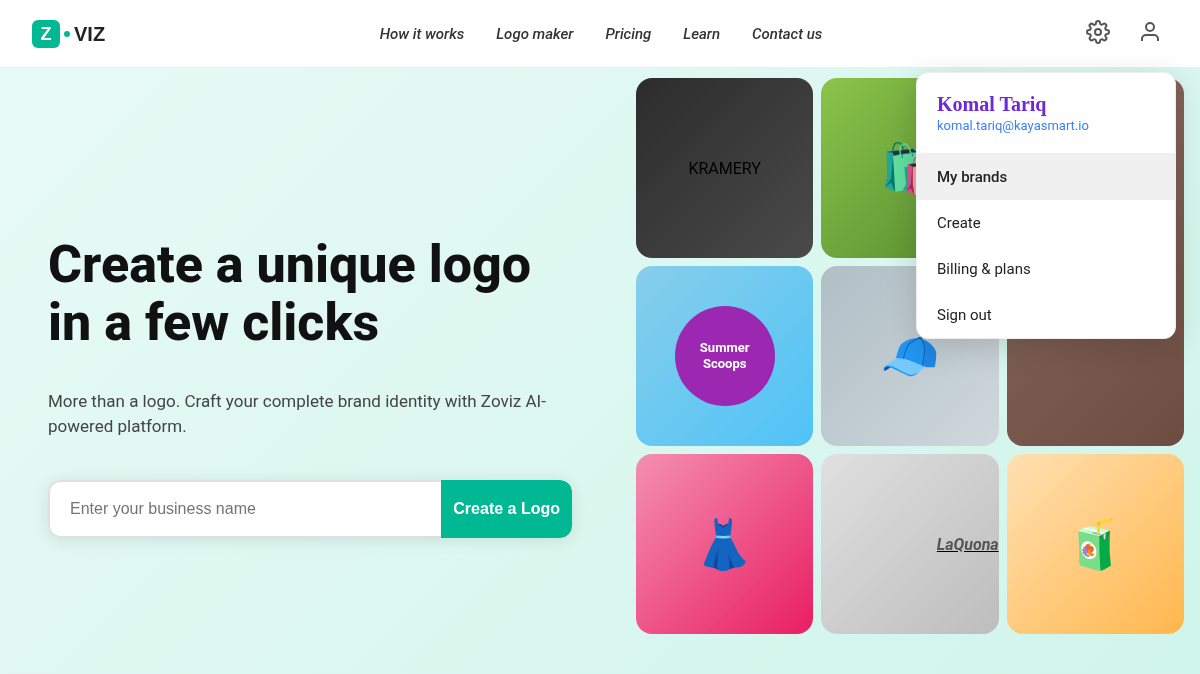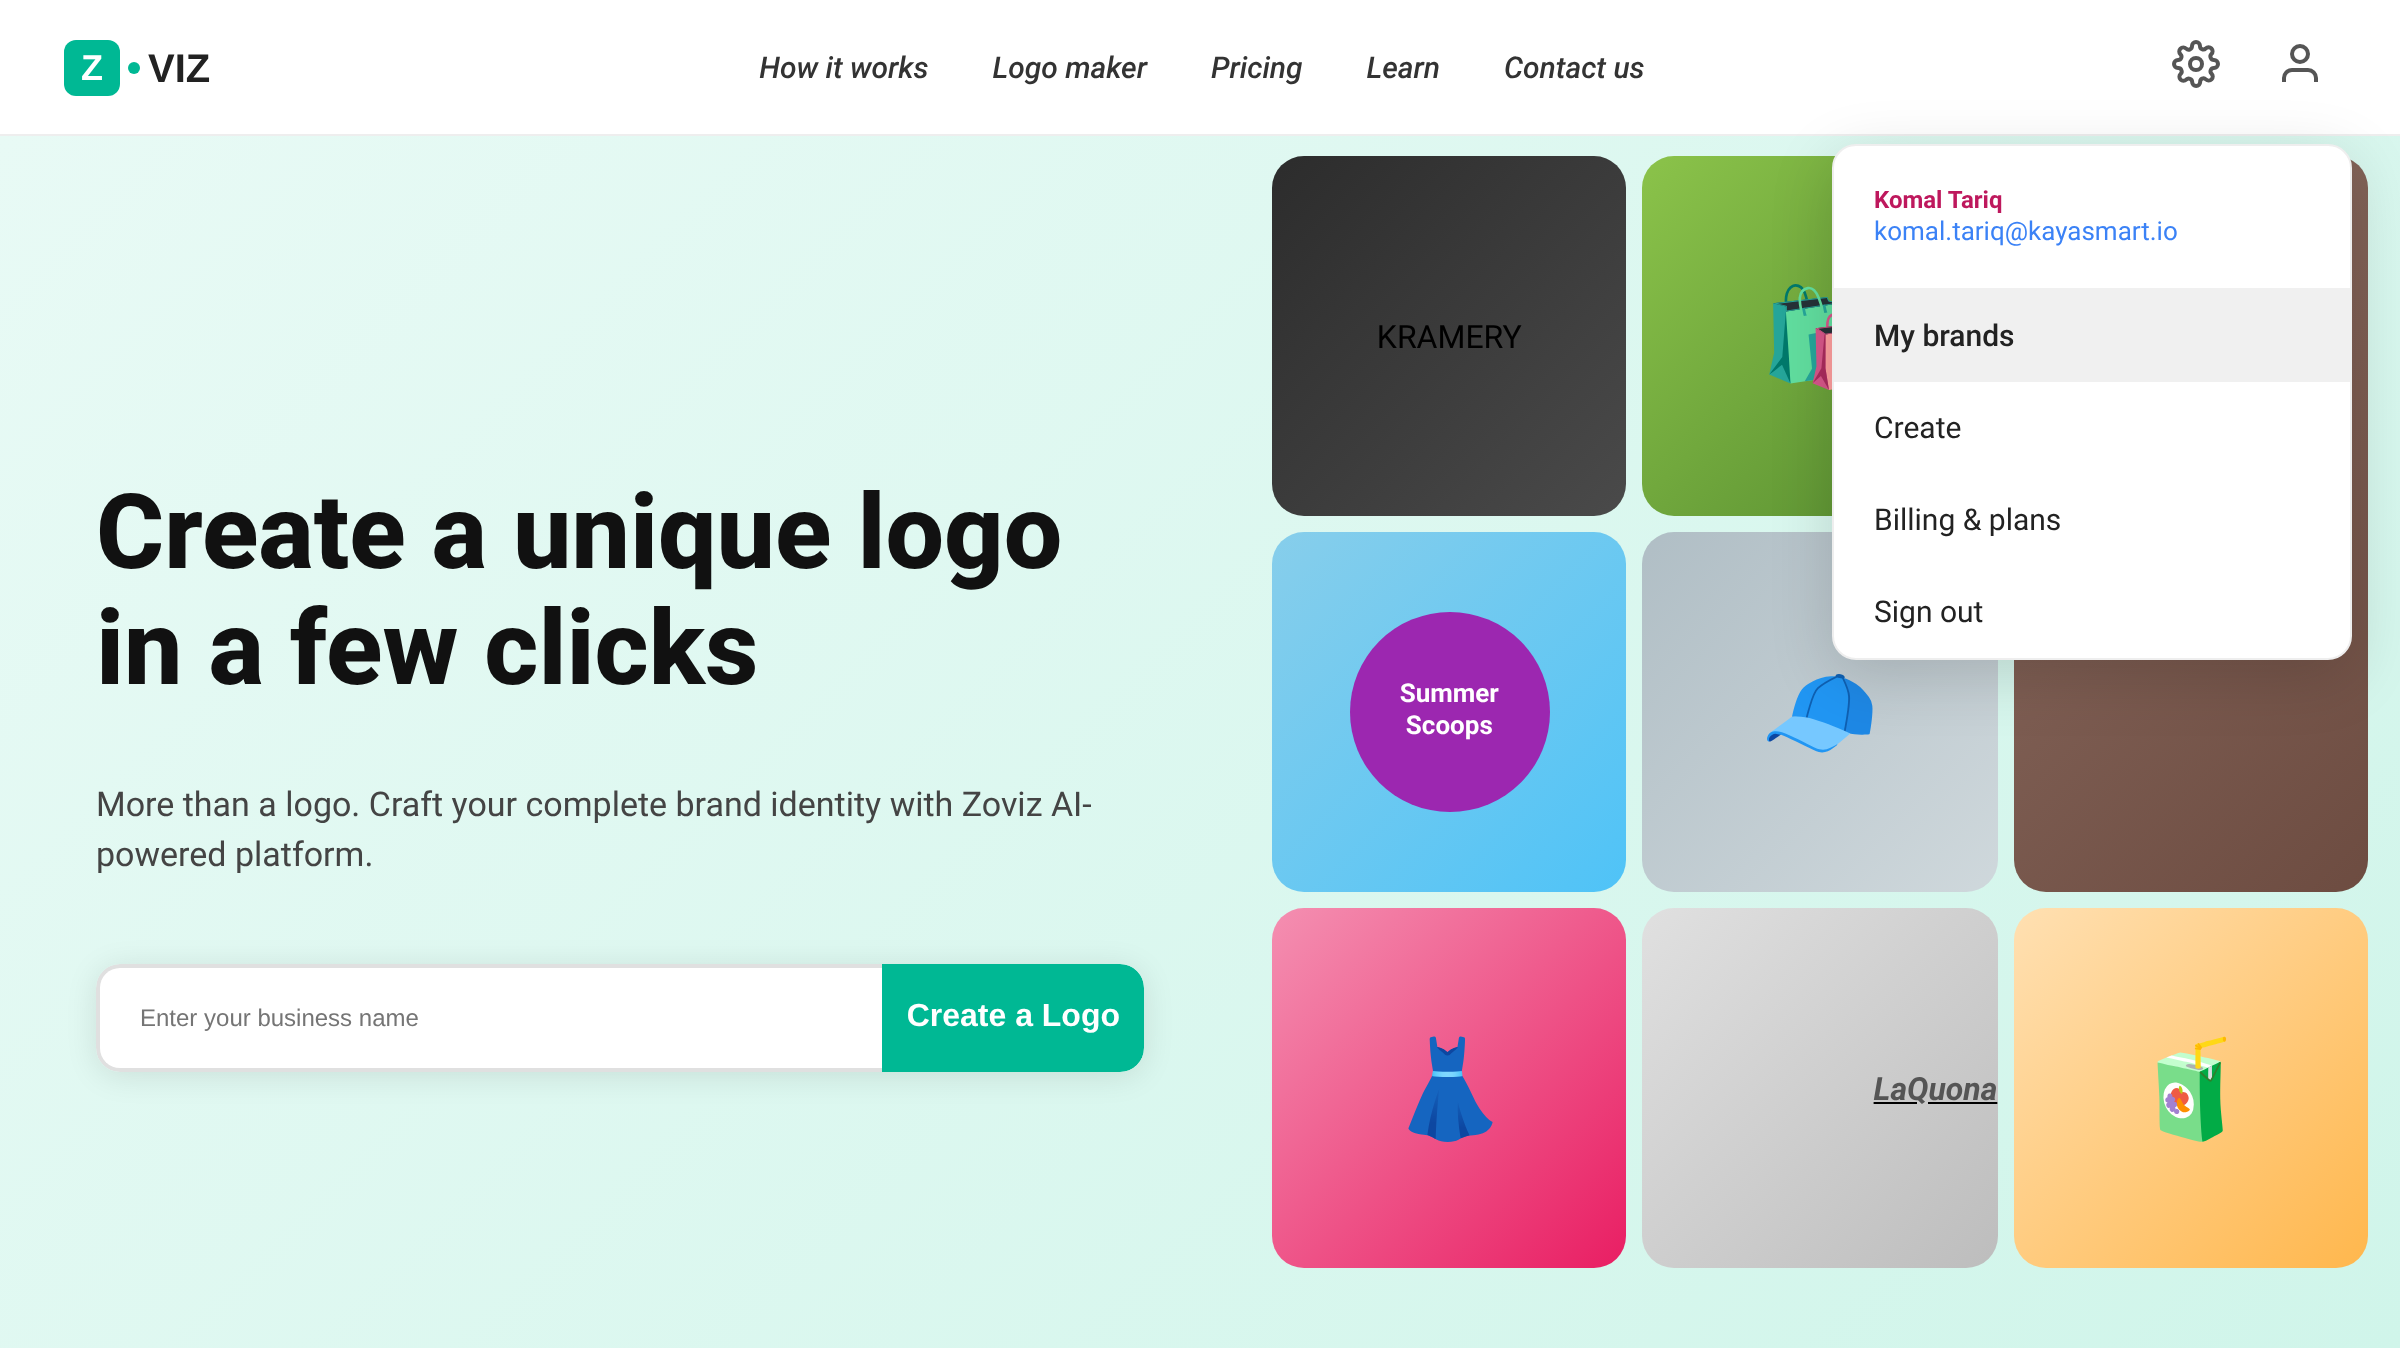--- a/index.html
+++ b/index.html
@@ -32,21 +32,21 @@
     .hero-title {
       font-size: 52px; font-weight: 800; line-height: 1.1;
       color: #111; margin-bottom: 38px;
     }
     .hero-subtitle {
       font-size: 17px; color: #444; line-height: 1.5; margin-bottom: 40px;
     }
     .hero-input-row { display: flex; gap: 0; border-radius: 12px; overflow: hidden; box-shadow: 0 2px 16px rgba(0,0,0,0.1); }
     .hero-input {
       flex: 1; border: 2px solid #e0e0e0; border-right: none; border-radius: 12px 0 0 12px;
-      padding: 18px 20px; font-size: 12px; outline: none; background: #fff; color: #999;
+      padding: 18px 20px; font-size: 16px; outline: none; background: #fff; color: #999;
     }
     .hero-btn {
       background: #00b894; color: #fff; border: none; cursor: pointer;
       padding: 18px 12px; font-size: 16px; font-weight: 600; border-radius: 0 12px 12px 0;
       white-space: nowrap;
     }
 
     
     .hero-right {
       flex: 1; position: relative; padding: 20px 16px; display: grid;
@@ -72,21 +72,21 @@
     .dropdown-menu {
       position: absolute; right: 24px; top: 72px;
       width: 260px; background: #fff;
       border-radius: 12px; box-shadow: 0 8px 32px rgba(0,0,0,0.15);
       z-index: 200; overflow: hidden;
       border: 1px solid #eee;
     }
     .dropdown-user {
       padding: 20px; border-bottom: 1px solid #f0f0f0;
     }
-    .dropdown-user-name { font-size: 12px; font-weight: 700; color: #be185d; }
+    .dropdown-user-name { font-size: 20px; font-weight: 700; color: #6d28d9; font-family: Liberation Serif, serif; }
     .dropdown-user-email { font-size: 13px; color: #3b82f6; margin-top: 2px; }
     .dropdown-item {
       padding: 14px 20px; font-size: 15px; color: #222; cursor: pointer;
       transition: background 0.15s;
     }
     .dropdown-item:hover, .dropdown-item.active { background: #f5f5f5; }
     .dropdown-item.active { background: #f0f0f0; font-weight: 500; }
   </style>
 </head>
 <body>

